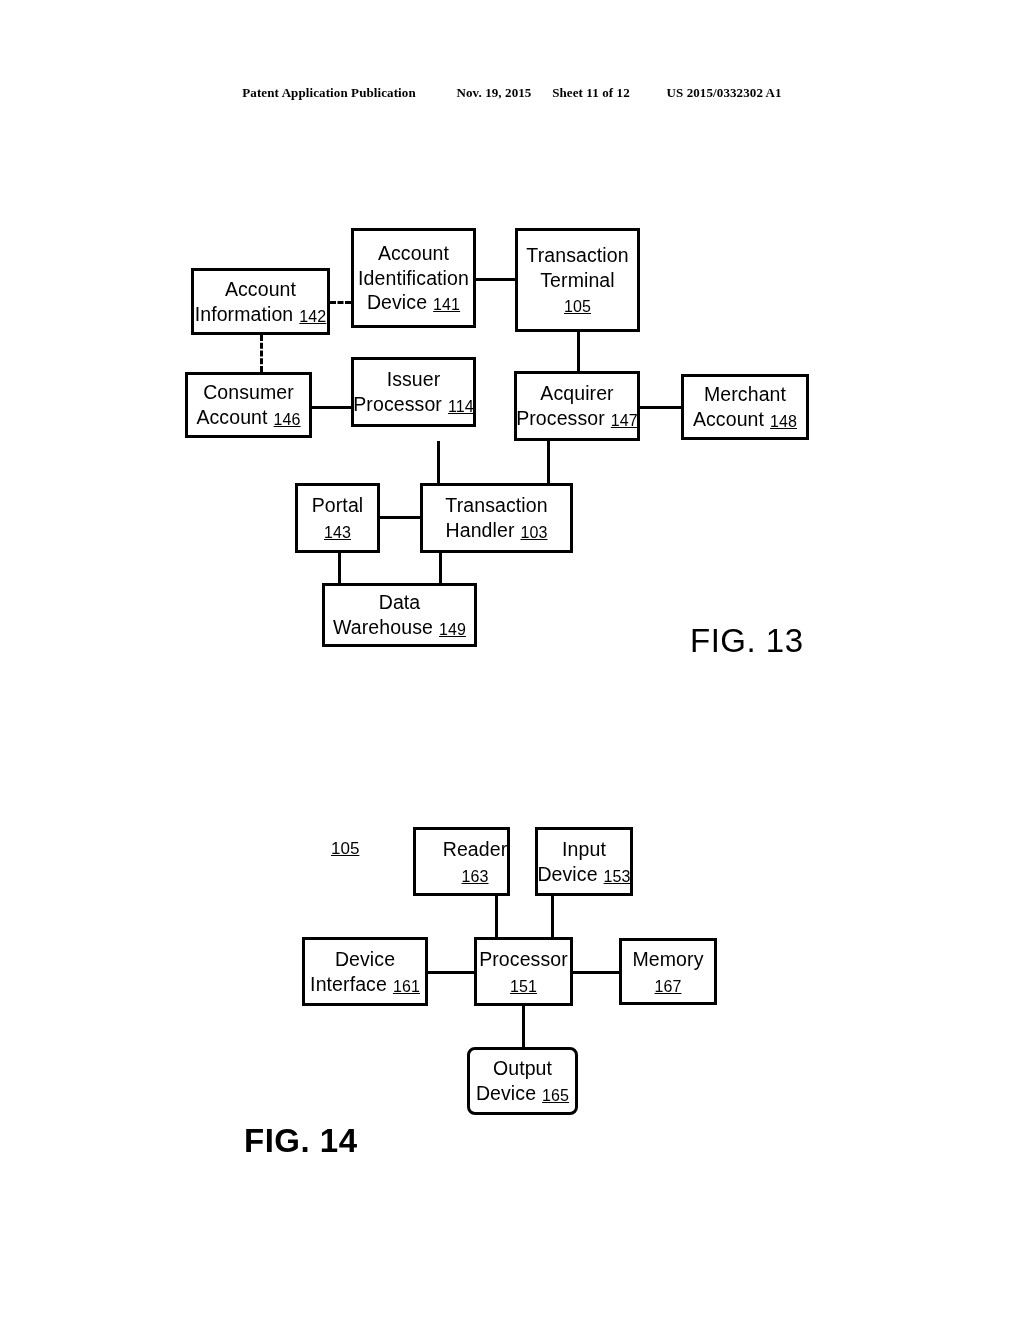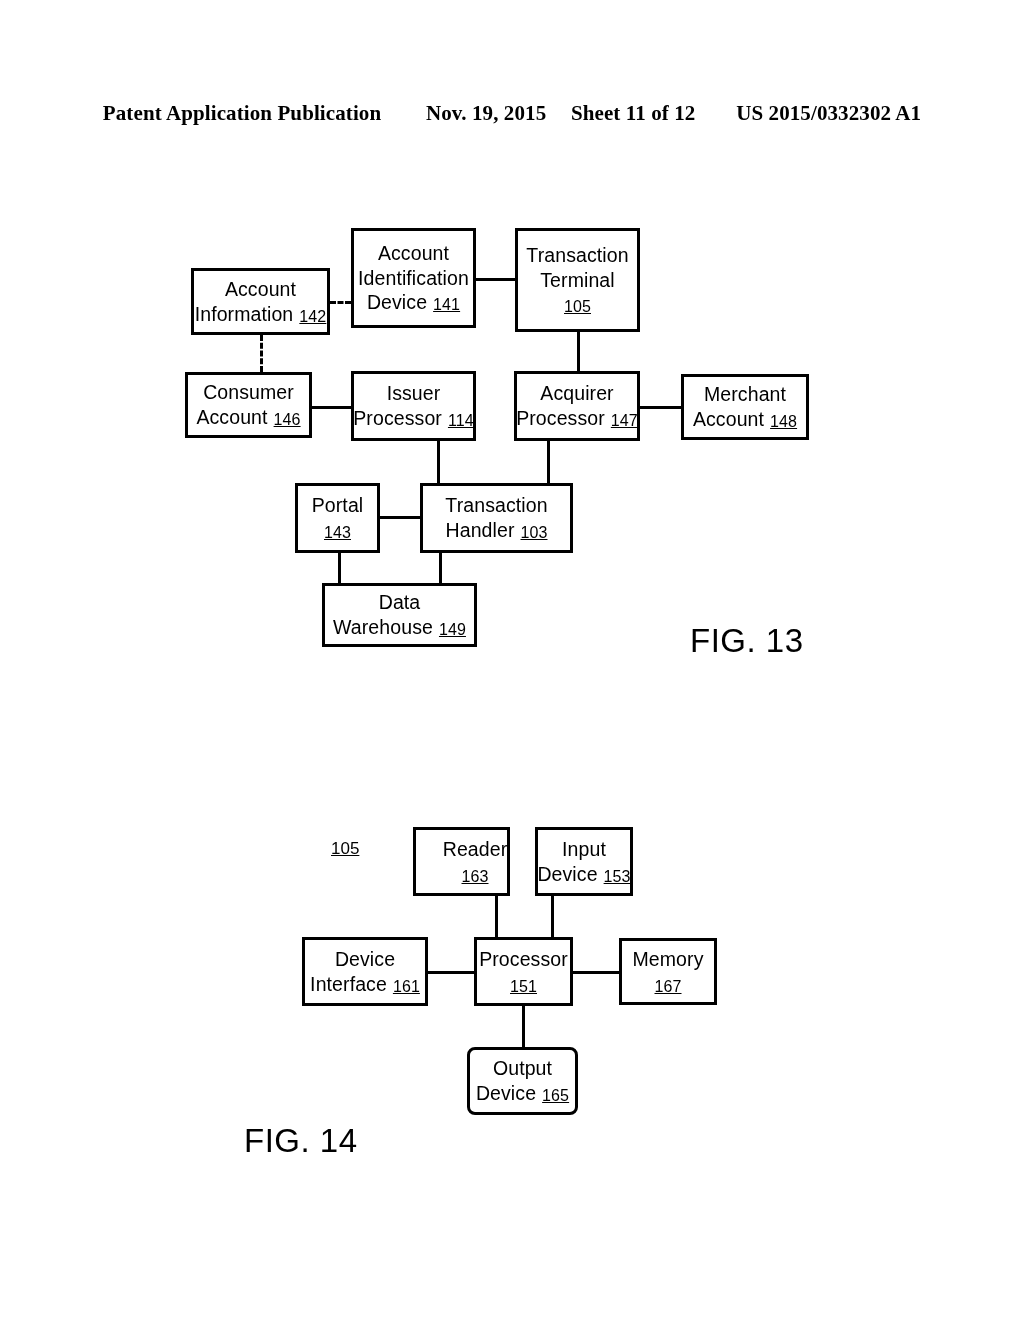--- a/index.html
+++ b/index.html
@@ -18,24 +18,23 @@
 
   
   #page-header {
     position: absolute;
     top: 85px;
     left: 0;
     width: 1024px;
     text-align: center;
     font-family: "Liberation Serif", serif;
     font-weight: bold;
-    font-size: 21px;
+    font-size: 13px;
     letter-spacing: 0.1px;
     white-space: nowrap;
-    margin-top: 16px;
   }
   #page-header .hdr-seg { display: inline-block; vertical-align: baseline; }
   #page-header .gap-lg { display: inline-block; width: 30px; }
   #page-header .gap-sm { display: inline-block; width: 14px; }
   #page-header .gap-xl { display: inline-block; width: 34px; }
 
   
   .figure-canvas {
     position: absolute;
     left: 0;
@@ -169,21 +168,21 @@
     <span class="line"><span class="ref solo">105</span></span>
   </div>
 
   <div class="node-box" style="left:185px; top:372px; width:127px; height:66px;">
     <span class="line">Consumer</span>
     <span class="line">
       <span>Account</span><span class="ref">146</span>
     </span>
   </div>
 
-  <div class="node-box" style="left:351px; top:371px; width:125px; height:70px;">
+  <div class="node-box" style="left:351px; top:357px; width:125px; height:70px;">
     <span class="line">Issuer</span>
     <span class="line">
       <span>Processor</span><span class="ref">114</span>
     </span>
   </div>
 
   <div class="node-box" style="left:514px; top:371px; width:126px; height:70px;">
     <span class="line">Acquirer</span>
     <span class="line">
       <span>Processor</span><span class="ref">147</span>
@@ -262,14 +261,14 @@
     <span class="line"><span class="ref solo">167</span></span>
   </div>
 
   <div class="node-box" style="left:467px; top:1047px; width:111px; height:68px;border-radius:8px;">
     <span class="line">Output</span>
     <span class="line">
       <span>Device</span><span class="ref">165</span>
     </span>
   </div>
 
-  <div class="fig-caption" style="left:244px; top:1122px;">FIG. 14</div>
+  <div class="fig-caption" style="left:244px; top:1122px;font-weight:bold;">FIG. 14</div>
 </div>
 
 </body></html>

